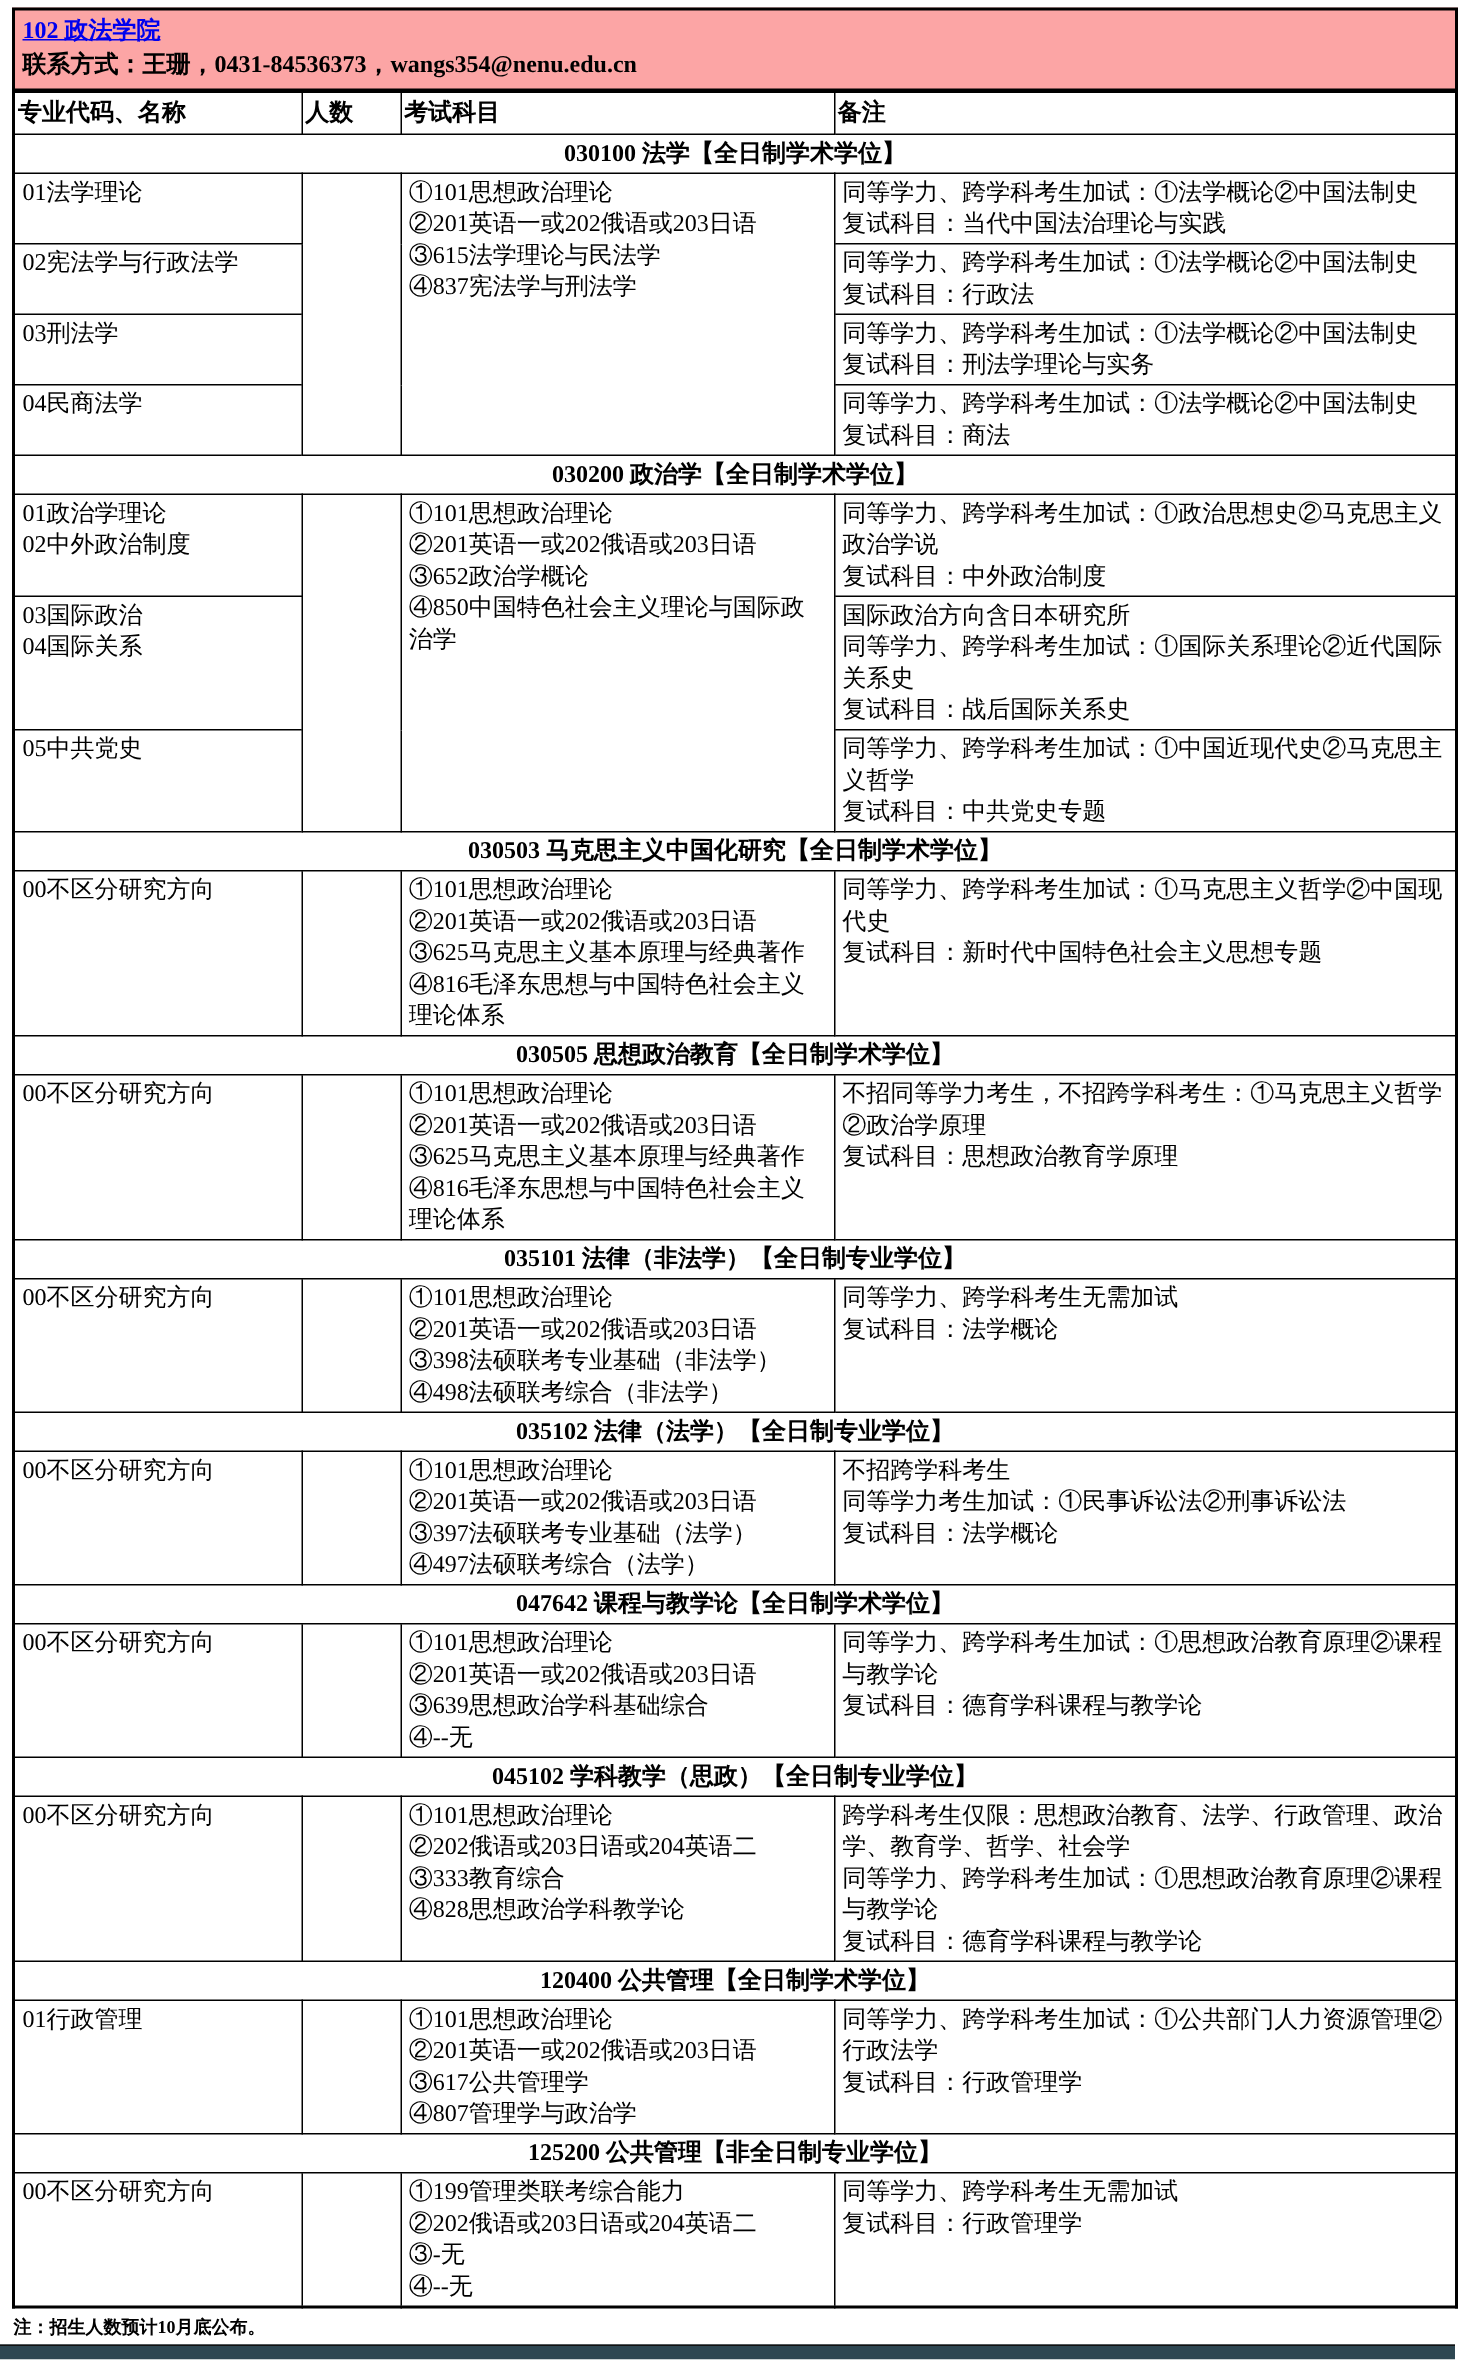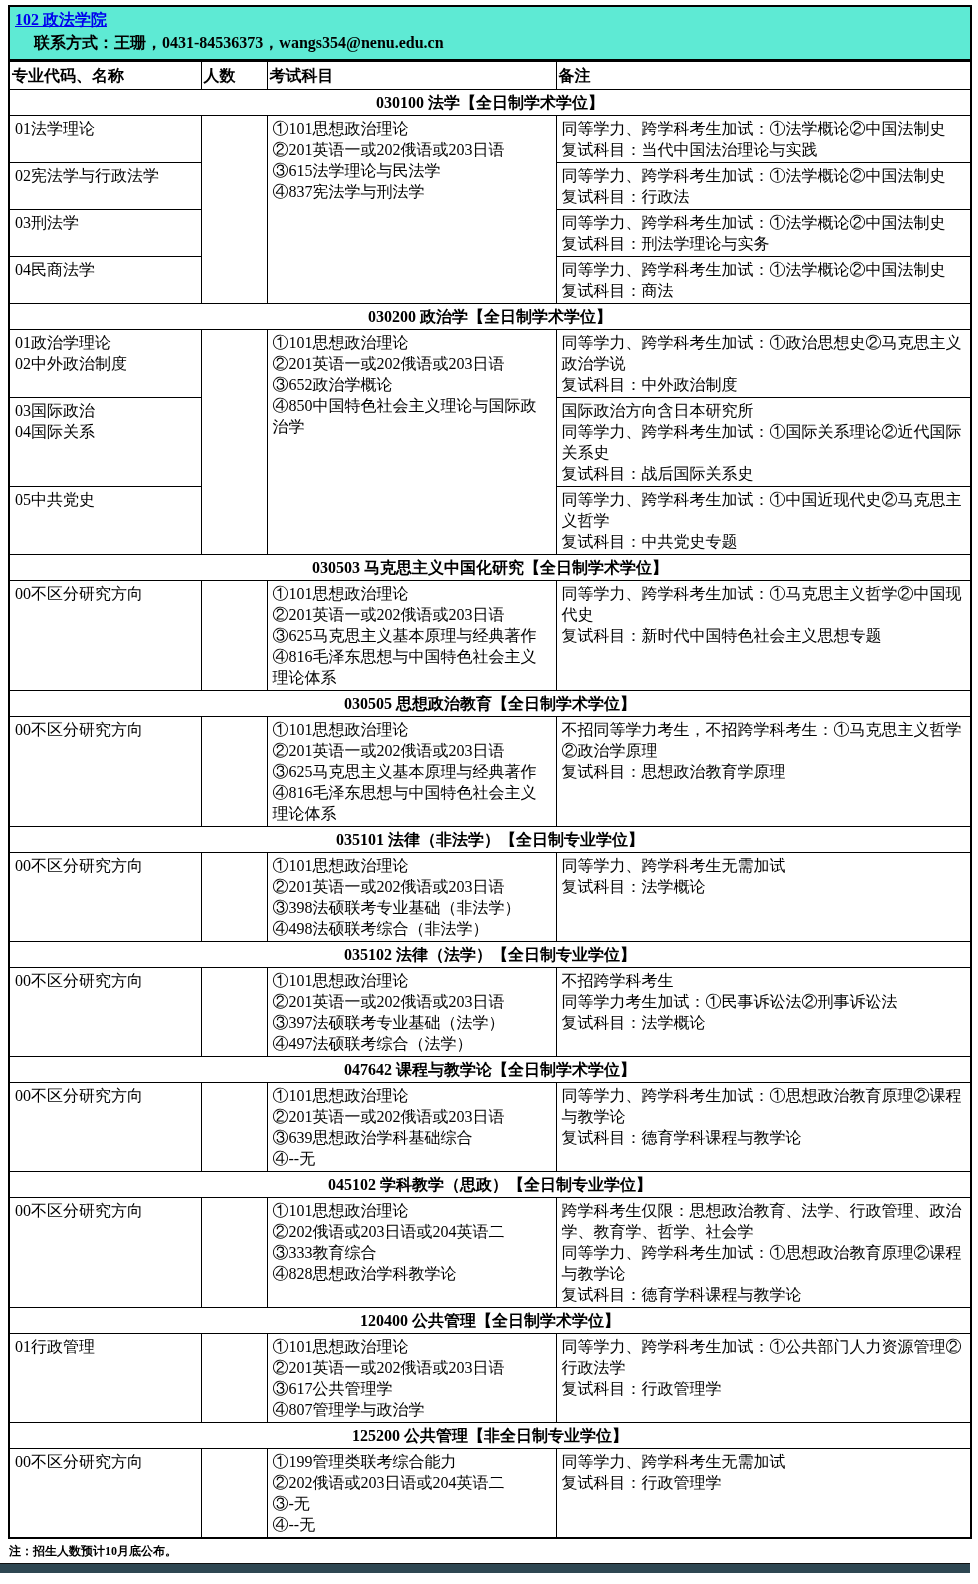--- a/index.html
+++ b/index.html
@@ -16,21 +16,21 @@
     border-bottom:1px solid #000;
     background:var(--accent,#00f5e1);
     padding:3px 5px 5px 5px;
   }
   .college-link{
     font-size:16px;font-weight:bold;
     color:#0000ee;text-decoration:underline;cursor:pointer;
     display:inline-block;
   }
   .contact{
-    font-size:16px;font-weight:bold;color:#000;margin-top:2px;margin-left:19px;
+    font-size:16px;font-weight:bold;color:#000;margin-top:2px;
   }
   
   table.adm{
     border-collapse:collapse;
     width:962px;
     table-layout:fixed;
     border:2px solid #000;
   }
   table.adm th, table.adm td{
     border:1px solid #000;
@@ -61,21 +61,21 @@
     width:978px;margin-left:-8px;height:9px;
     background:#2e4752;
     border-top:1px solid #111;
   }
 </style>
 </head>
 <body>
 
 <div class="page">
 
-  <div class="masthead" style="background: #5eead4;">
+  <div class="masthead" style="background: #fca5a5;">
     <a class="college-link" href="#" style="color: rgb(0, 0, 238);">102 政法学院</a>
     <div class="contact">联系方式：王珊，0431-84536373，wangs354@nenu.edu.cn</div>
   </div>
 
   <table class="adm">
     <colgroup>
       <col style="width:192px">
       <col style="width:66px">
       <col style="width:289px">
       <col style="width:415px">

